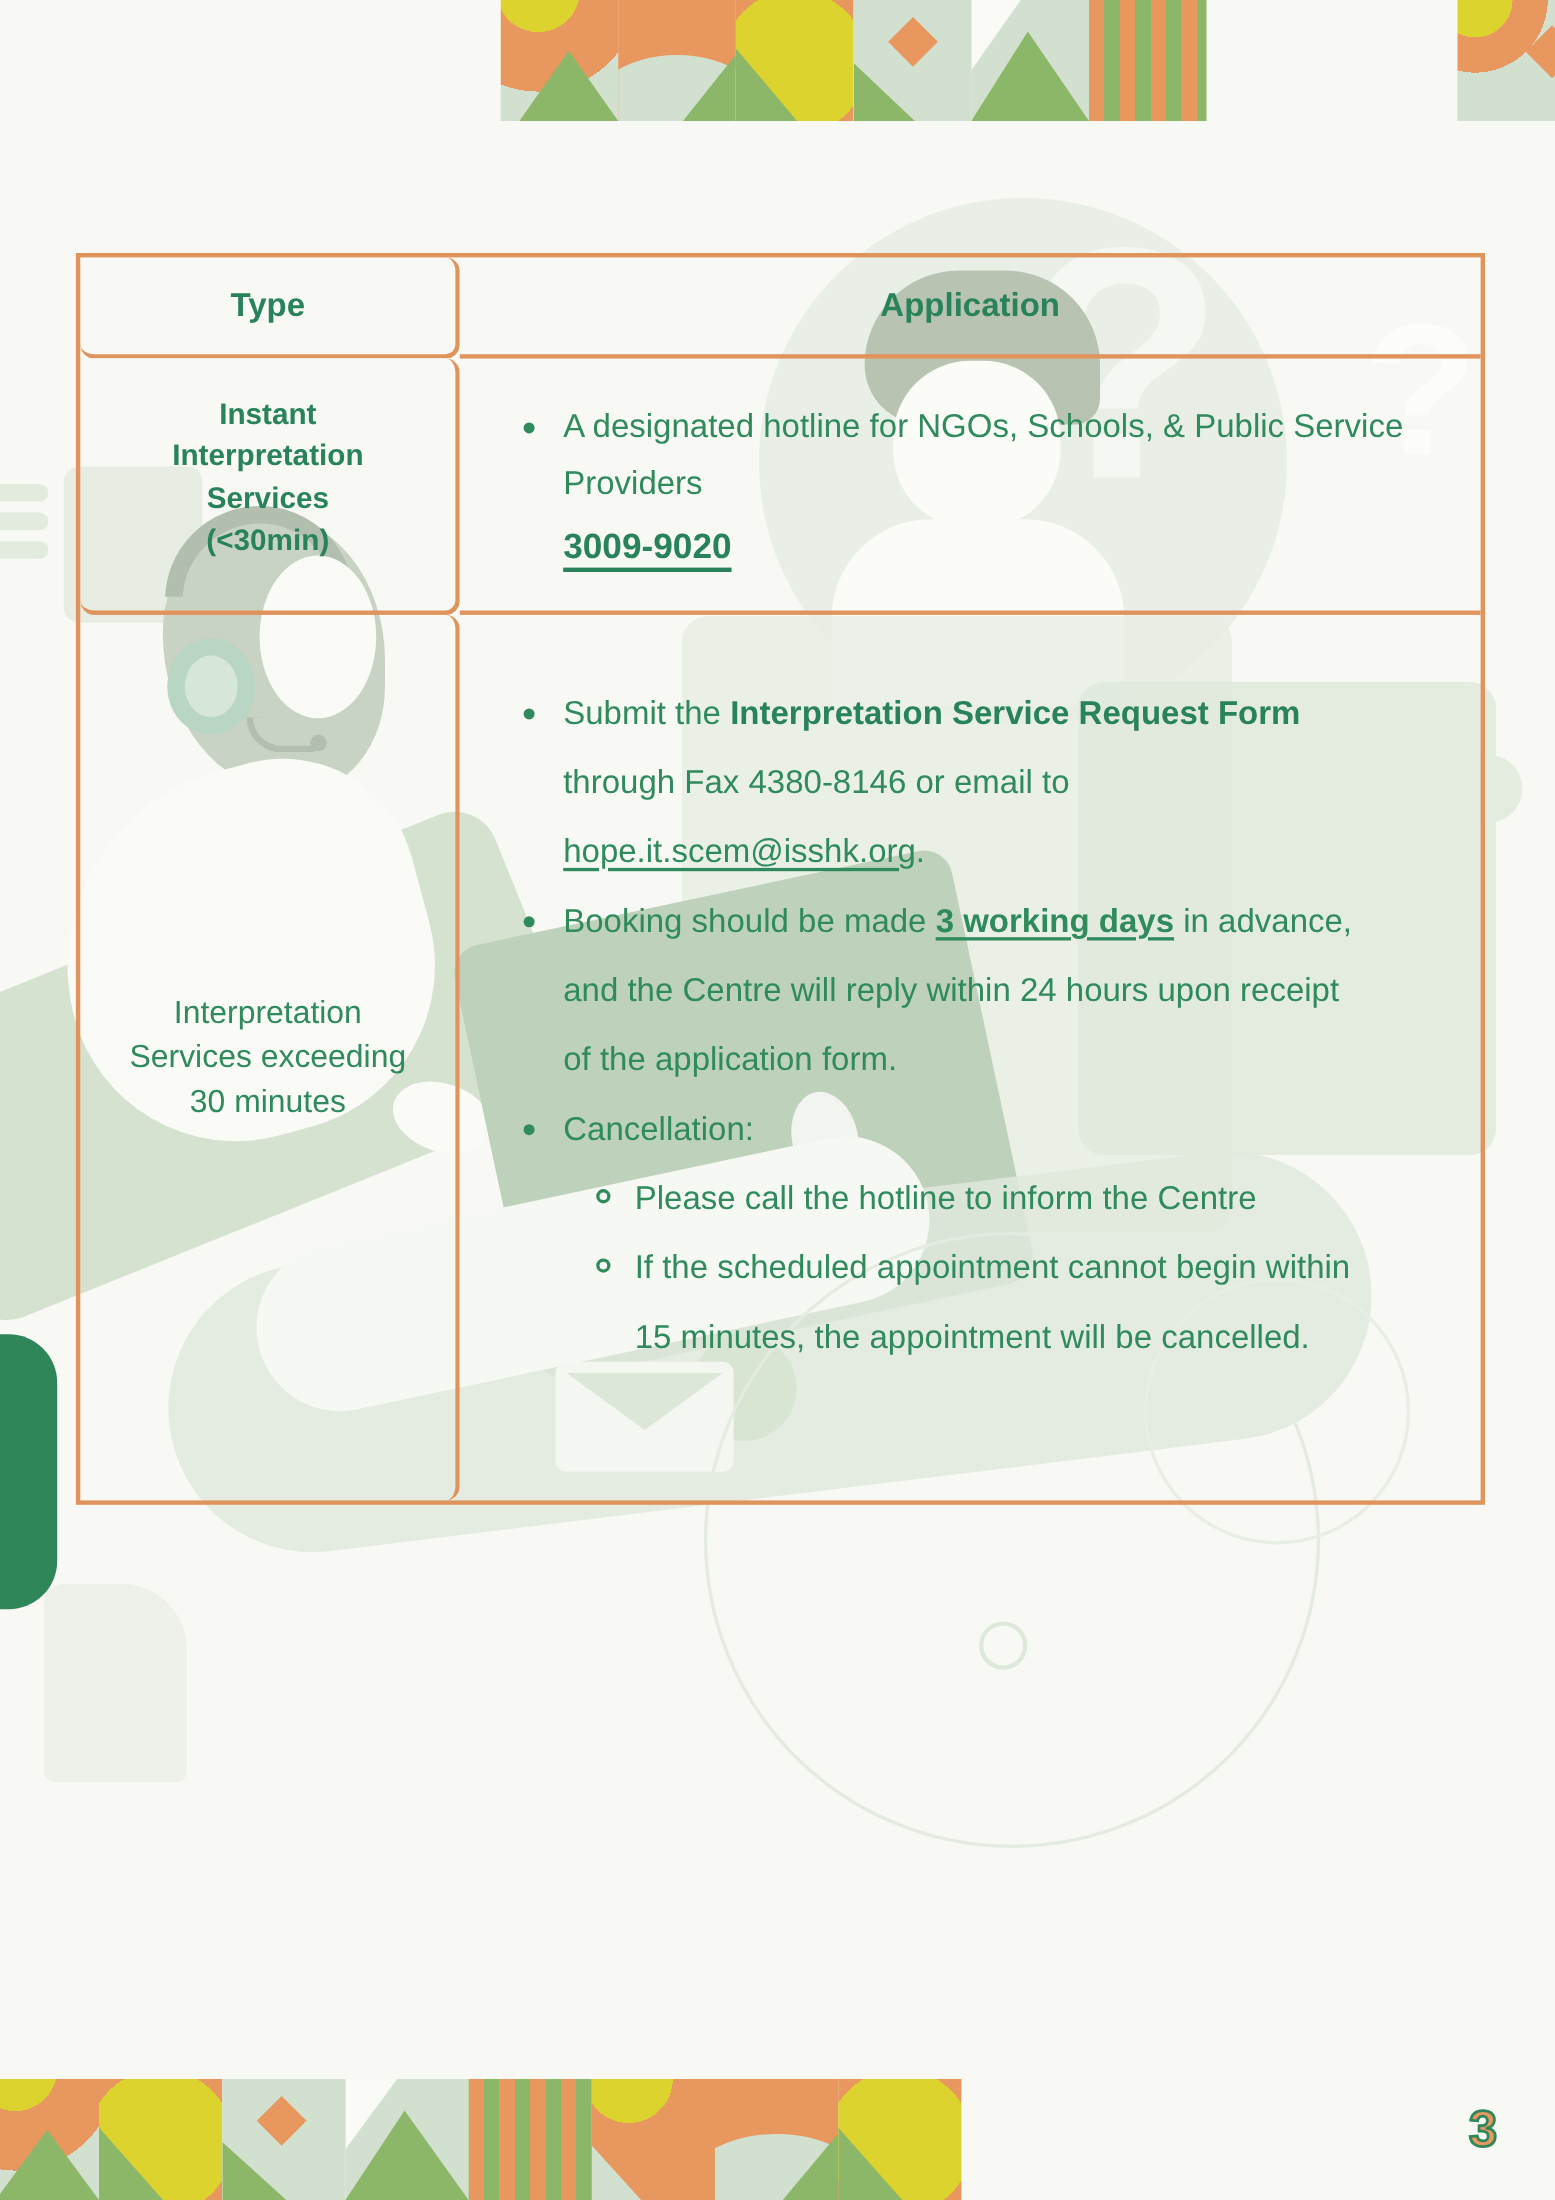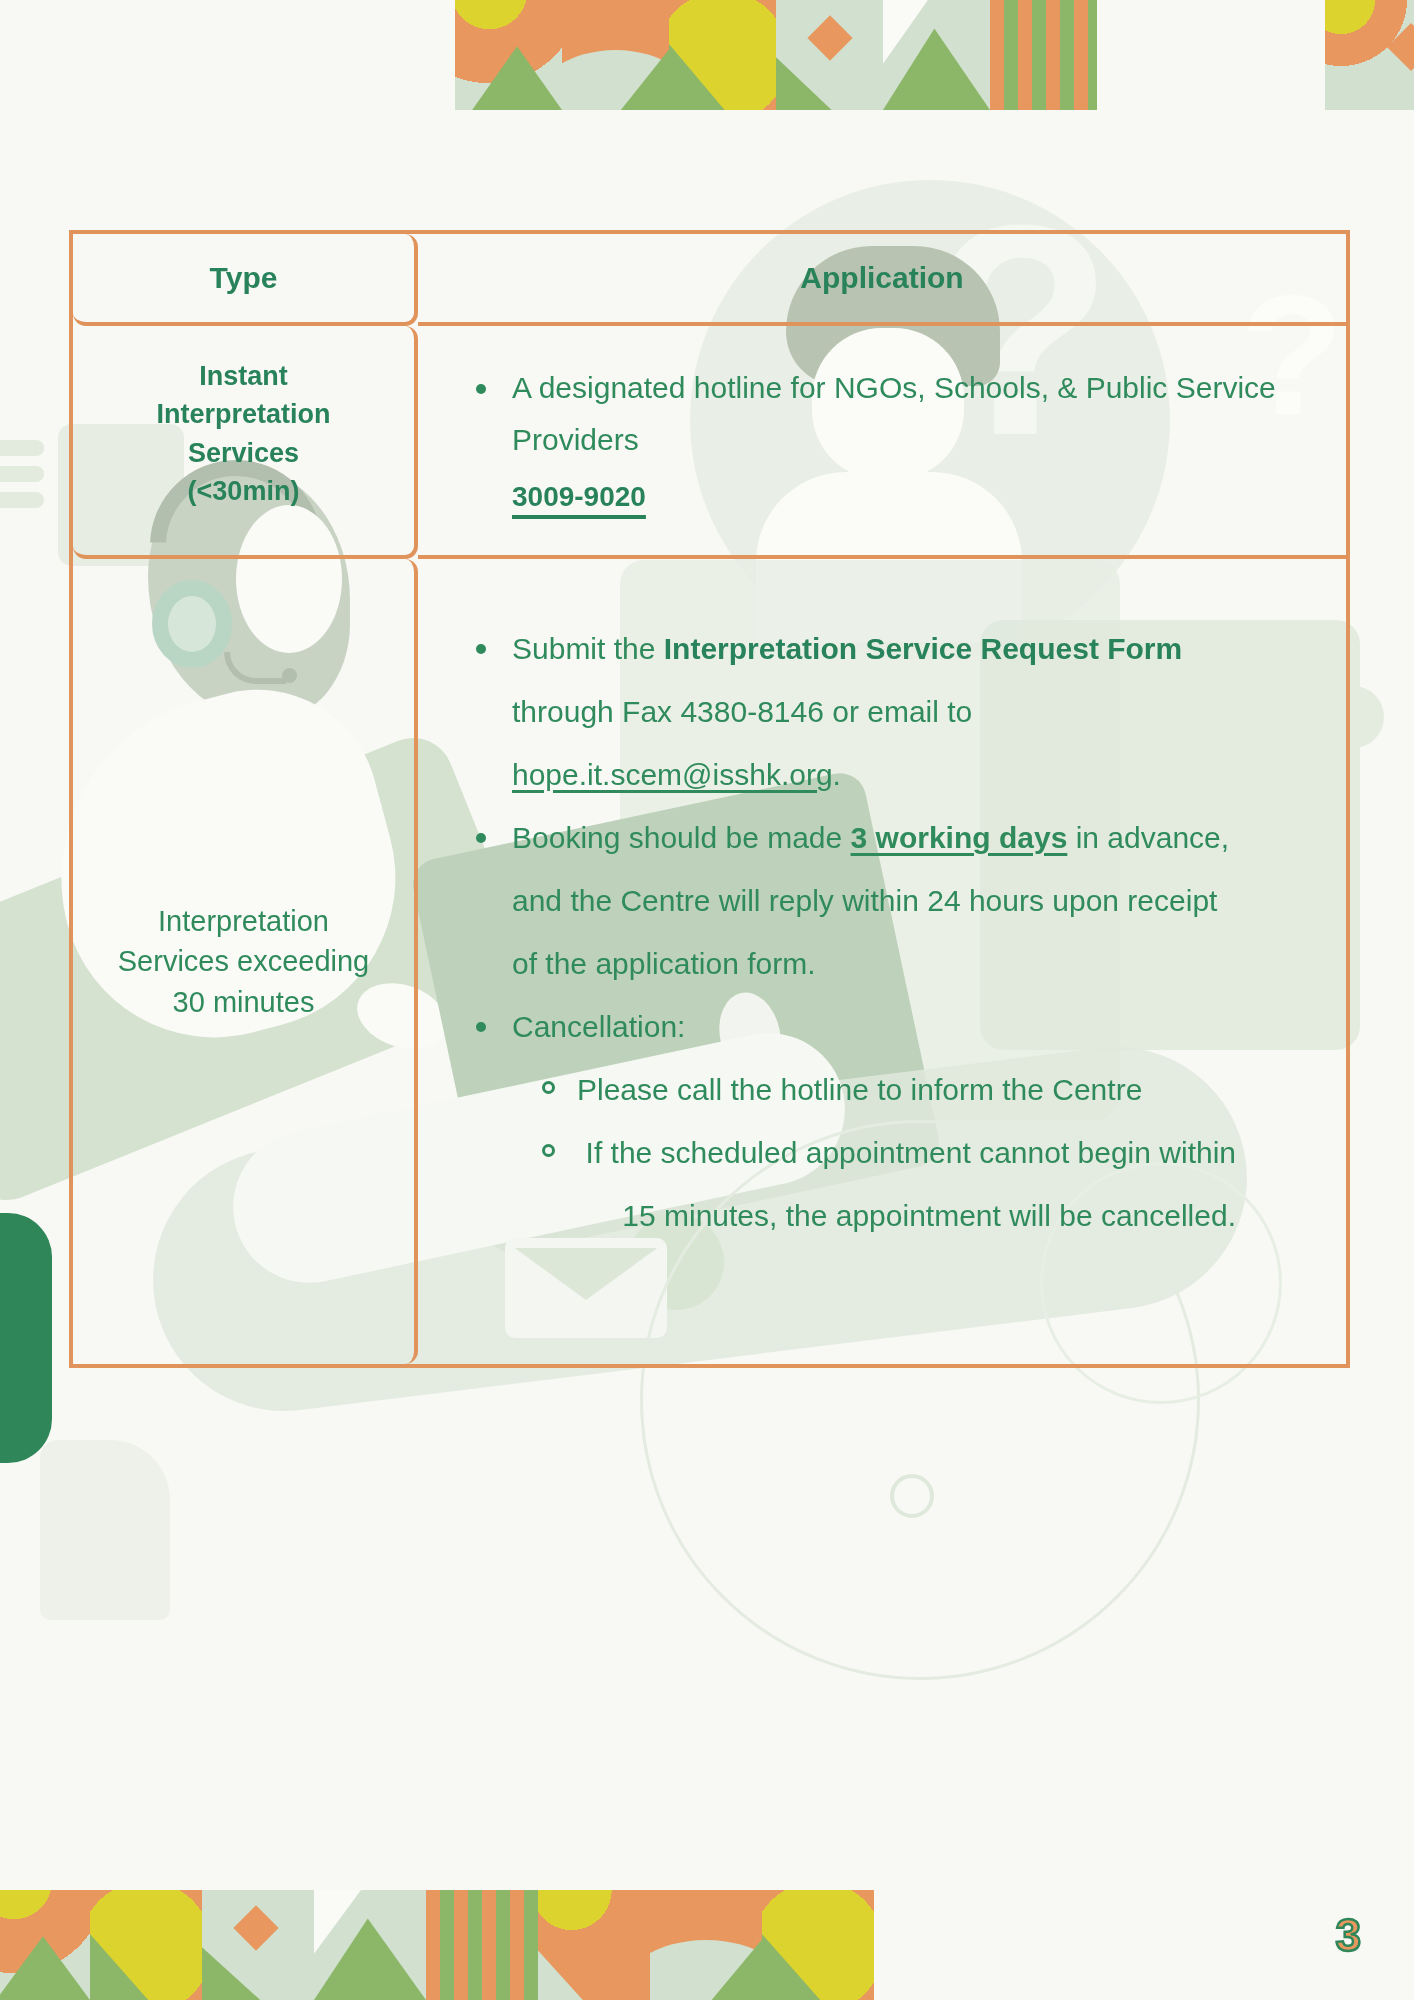--- a/index.html
+++ b/index.html
@@ -92,26 +92,26 @@
   .typecell.bold{font-weight:bold;font-size:27px;line-height:1.42;color:var(--green-dark);padding:0 100px 14px;}
   .typecell.reg{font-size:29px;line-height:1.4;padding:0 38px;}
   .appcell{color:var(--green);font-size:30px;}
   #row1-app{padding:36px 32px 0 58px;line-height:52px;}
   #row2-app{padding:58px 30px 0 58px;line-height:63px;}
   .brow{display:flex;align-items:flex-start;}
   .btxt{max-width:900px;}
   #row2-app .btxt{max-width:724px;}
   .dot{flex:none;width:10px;height:10px;border-radius:50%;background:var(--green);margin:22px 26px 0 0;}
   #row2-app .dot{margin-top:27px;}
-  .srow{display:flex;align-items:flex-start;margin-left:30px;text-align:right;}
+  .srow{display:flex;align-items:flex-start;margin-left:30px;}
   .ring{flex:none;width:13px;height:13px;border:3px solid var(--green);border-radius:50%;margin:23px 22px 0 0;}
   .b{font-weight:bold;color:var(--green-dark);}
   .u{text-decoration:underline;text-decoration-thickness:2.5px;text-underline-offset:5px;color:var(--green);}
   .phone{margin-top:4px;}
-  .phone a{font-weight:bold;font-size:28px;color:var(--green-dark);text-decoration:underline;
+  .phone a{font-weight:bold;font-size:32px;color:var(--green-dark);text-decoration:underline;
     text-decoration-thickness:3.5px;text-underline-offset:9px;}
 
   
   #pageno{position:absolute;right:52px;top:1908px;z-index:4;font-size:46px;font-weight:bold;
     color:var(--band-orange);-webkit-text-stroke:2.5px #2e8659;letter-spacing:1px;}
 </style>
 </head>
 <body>
 
 <div id="page">

